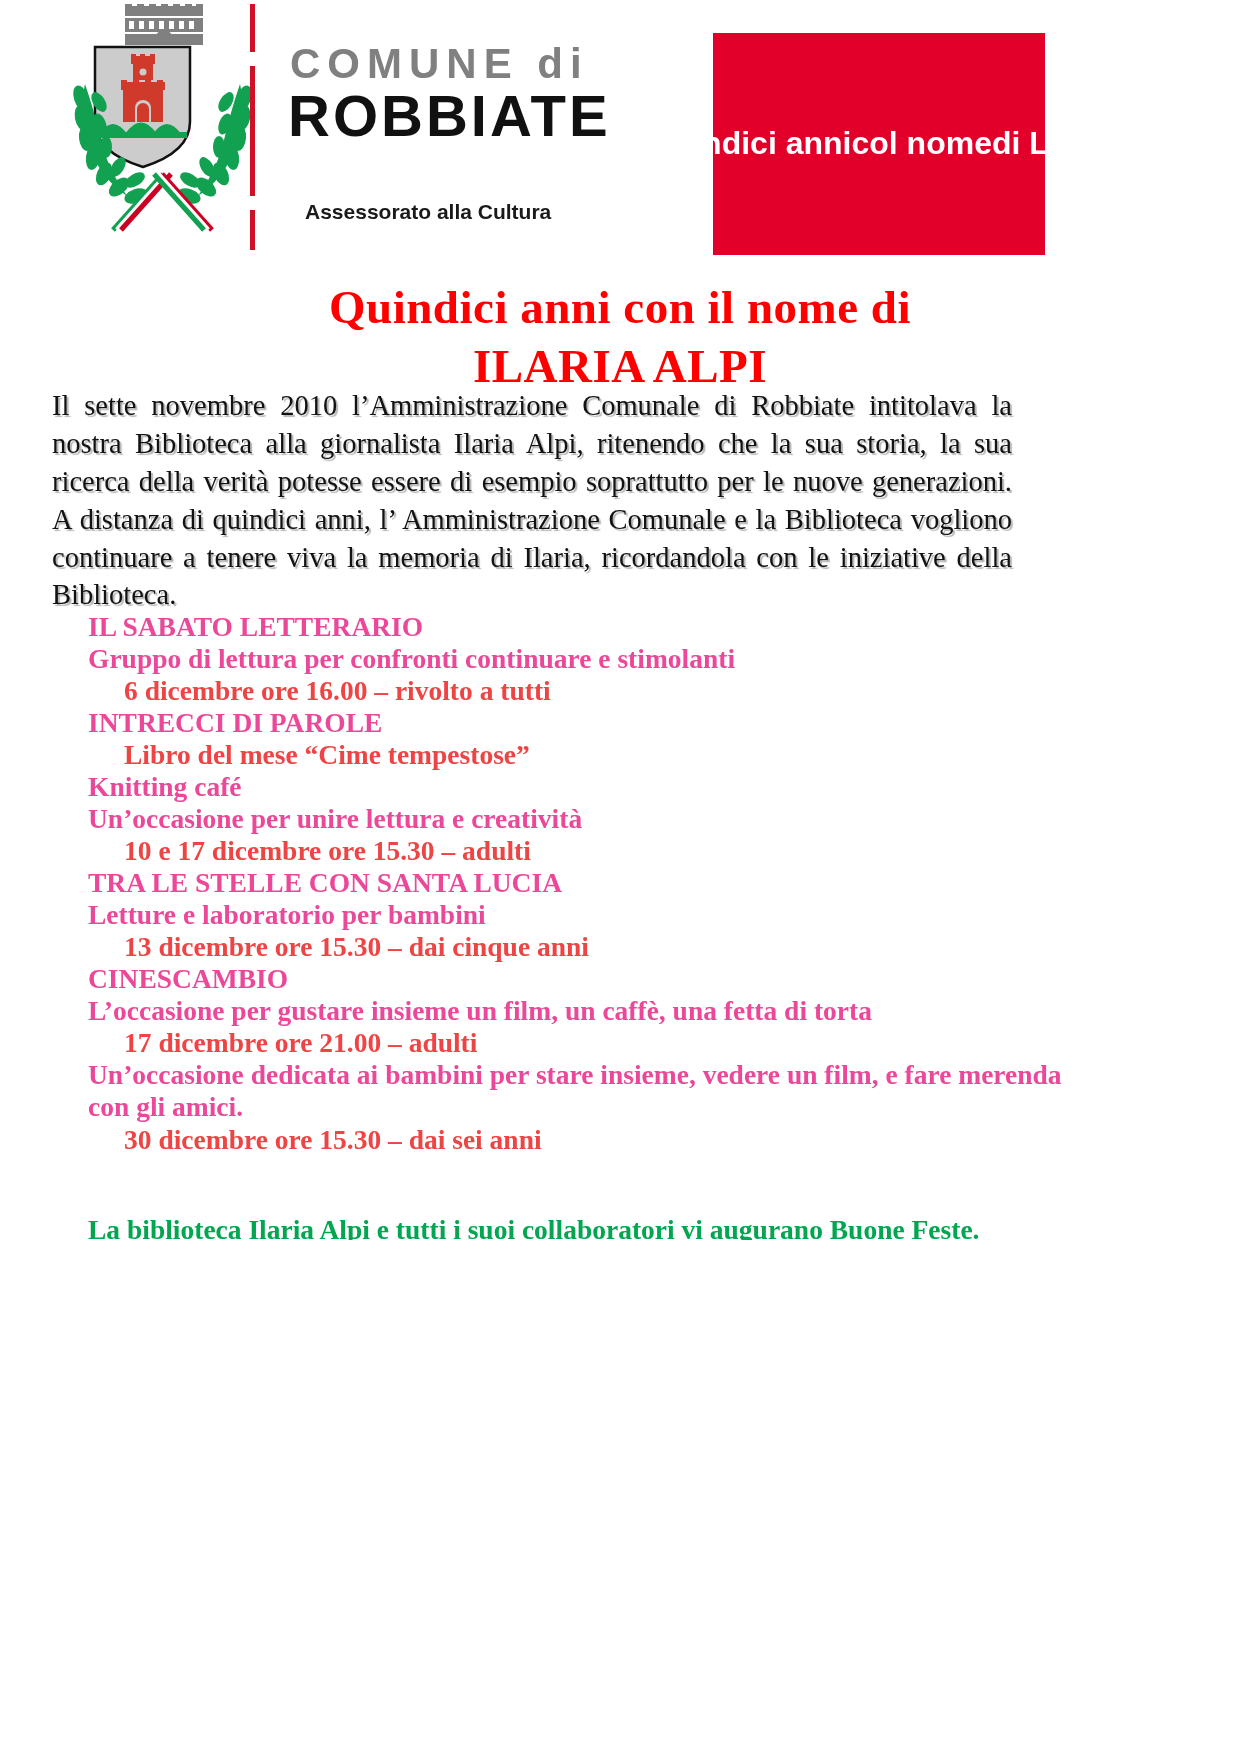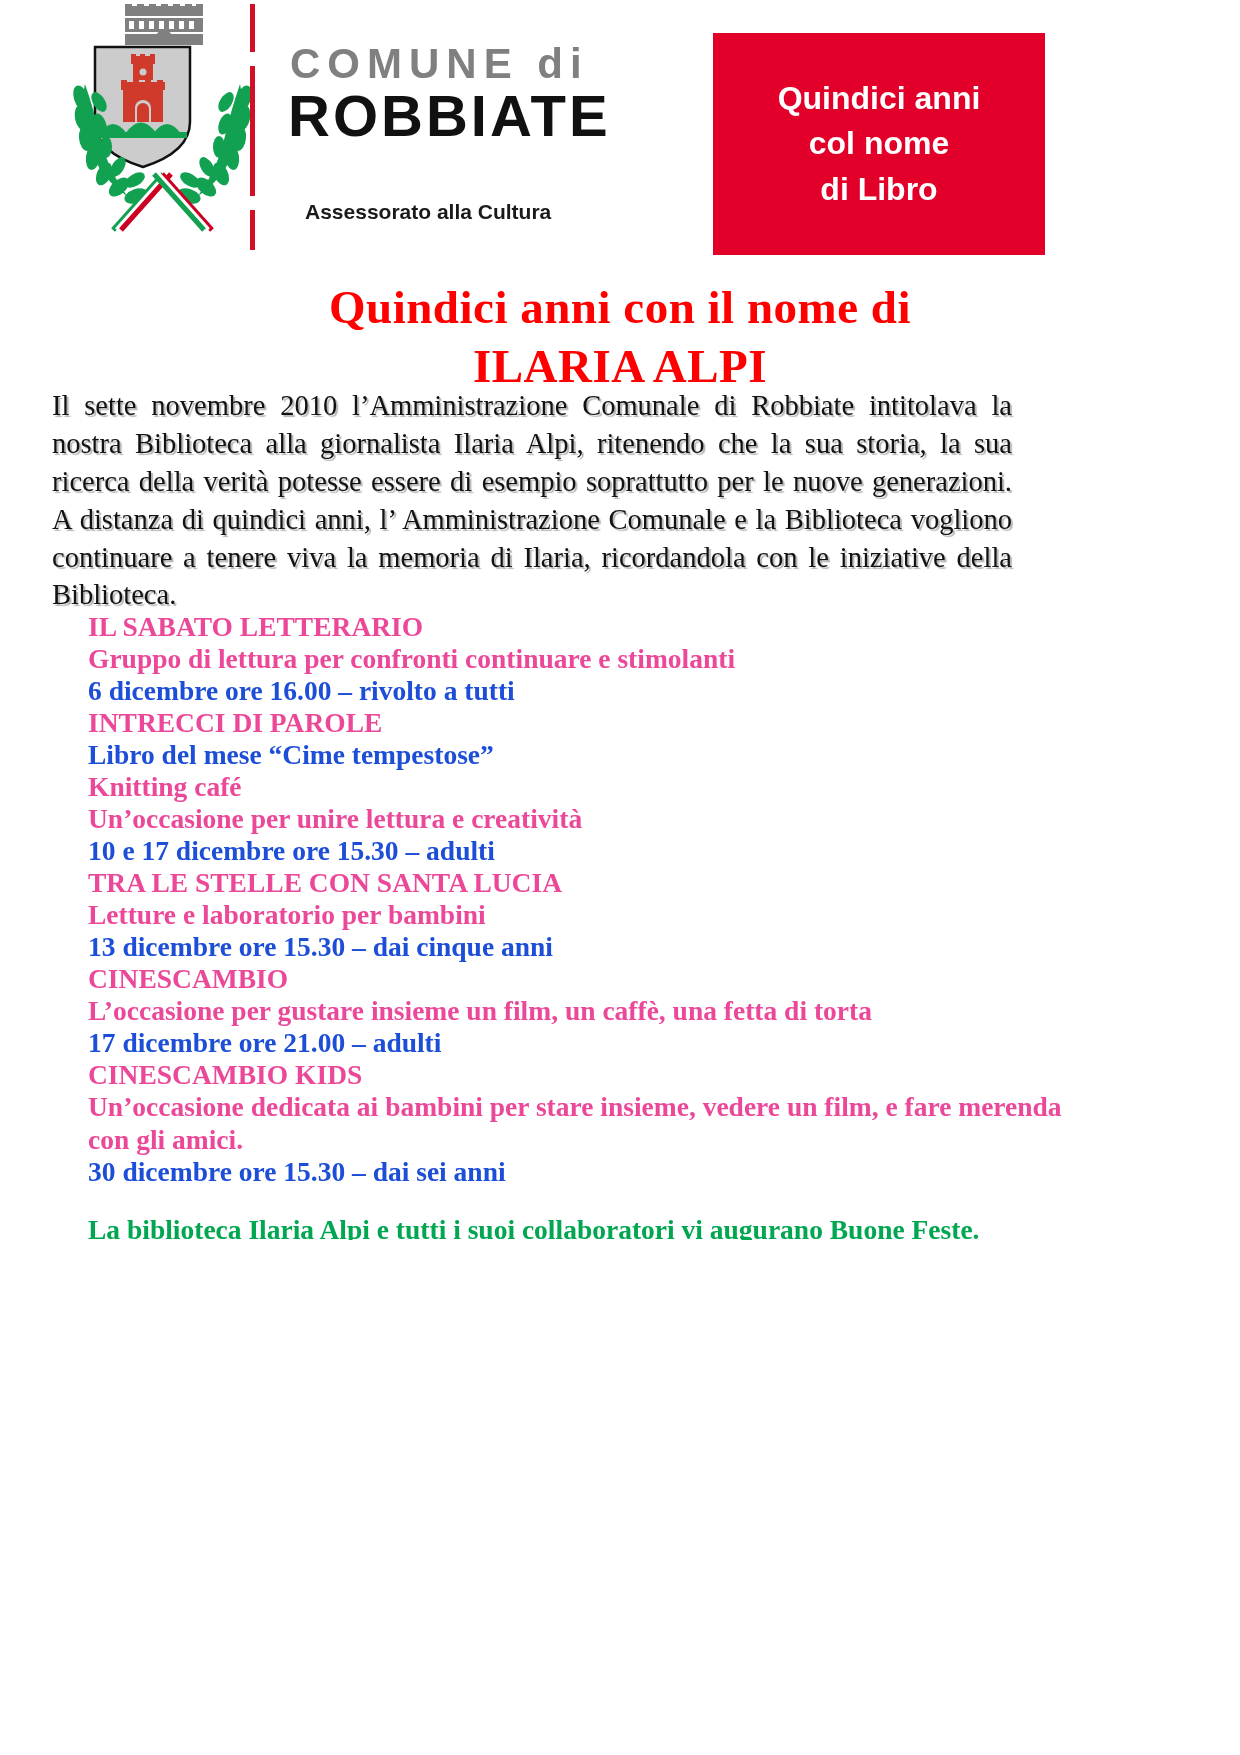--- a/index.html
+++ b/index.html
@@ -73,21 +73,21 @@
     white-space: nowrap;
   }
 
   
   .badge {
     position: absolute;
     left: 713px; top: 33px;
     width: 332px; height: 222px;
     background: #e2002a;
     display: flex;
-    flex-direction: column;
+    flex-direction: row;
     align-items: center;
     justify-content: center;
   }
   .badge-line {
     font-family: "Liberation Sans", sans-serif;
     font-weight: bold;
     font-size: 32px;
     color: #ffffff;
     line-height: 1.42;
     text-align: center;
@@ -130,21 +130,21 @@
     width: 1000px;
   }
   .ev-line {
     font-family: "Liberation Serif", serif;
     font-weight: bold;
     font-size: 27.5px;
     line-height: 1.165;
     white-space: nowrap;
   }
   .ev-red { color: #ec4899; }
-  .ev-blue { color: #1d4ed8; }
+  .ev-blue { color: #ef4444; margin-left: 36px; }
   .ev-wrap { white-space: normal; }
 
   .closing {
     position: absolute;
     left: 88px; top: 1213px;
     width: 950px;
     font-family: "Liberation Serif", serif;
     font-weight: bold;
     font-size: 27.5px;
     line-height: 1.22;
@@ -316,21 +316,20 @@
     <div class="ev-line ev-blue">Libro del mese “Cime tempestose”</div>
     <div class="ev-line ev-red">Knitting café</div>
     <div class="ev-line ev-red">Un’occasione per unire lettura e creatività</div>
     <div class="ev-line ev-blue">10 e 17 dicembre ore 15.30 – adulti</div>
     <div class="ev-line ev-red">TRA LE STELLE CON SANTA LUCIA</div>
     <div class="ev-line ev-red">Letture e laboratorio per bambini</div>
     <div class="ev-line ev-blue">13 dicembre ore 15.30 – dai cinque anni</div>
     <div class="ev-line ev-red">CINESCAMBIO</div>
     <div class="ev-line ev-red">L’occasione per gustare insieme un film, un caffè, una fetta di torta</div>
     <div class="ev-line ev-blue">17 dicembre ore 21.00 – adulti</div>
-    <div class="ev-line ev-red">CINESCAMBIO KIDS</div>
     <div class="ev-line ev-red ev-wrap">Un’occasione dedicata ai bambini per stare insieme, vedere un film, e fare merenda con gli amici.</div>
     <div class="ev-line ev-blue">30 dicembre ore 15.30 – dai sei anni</div>
   </div>
 
   <div class="closing">La biblioteca Ilaria Alpi e tutti i suoi collaboratori vi augurano Buone Feste.</div>
 
   <div class="footer-bar">
     <span class="footer-url">www.comune.robbiate.lc.it</span>
   </div>
 

